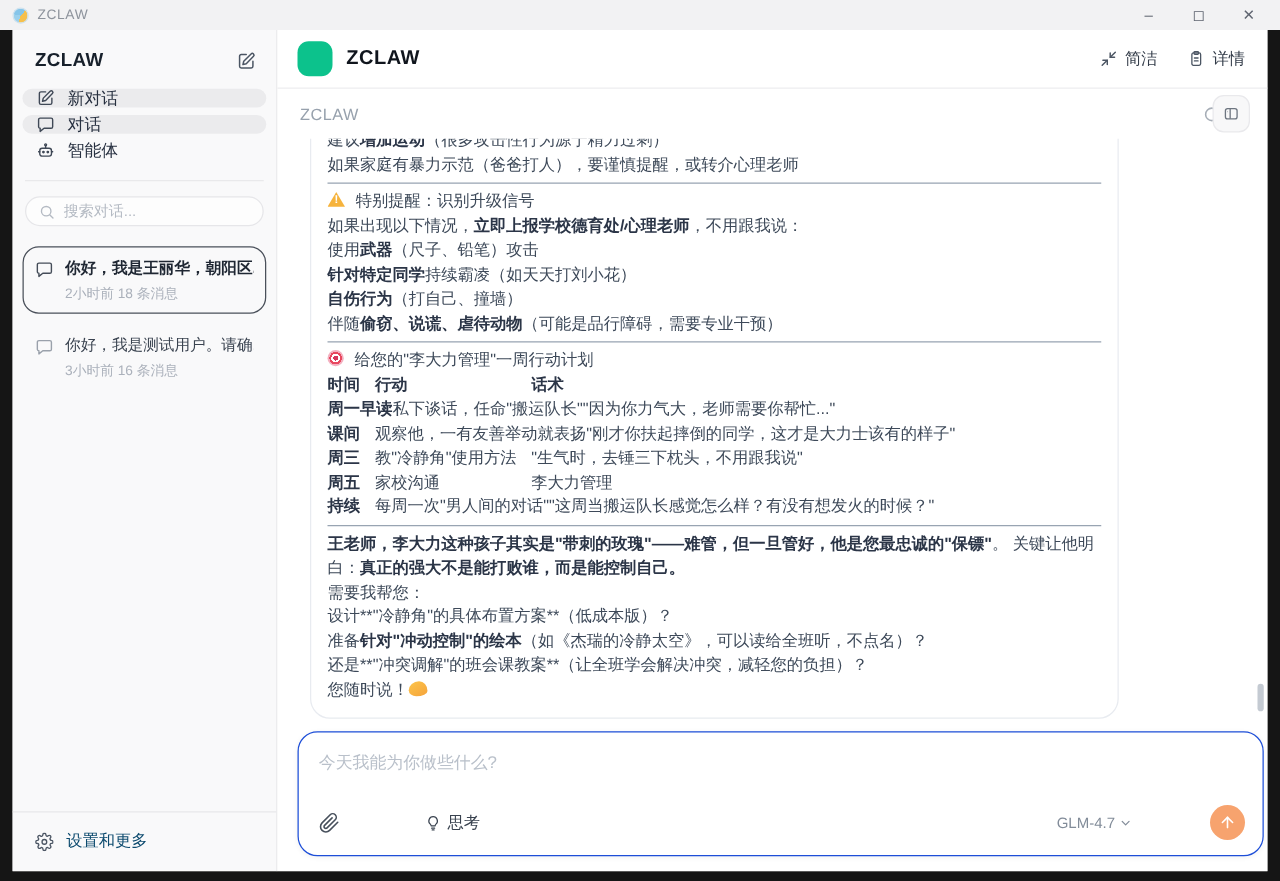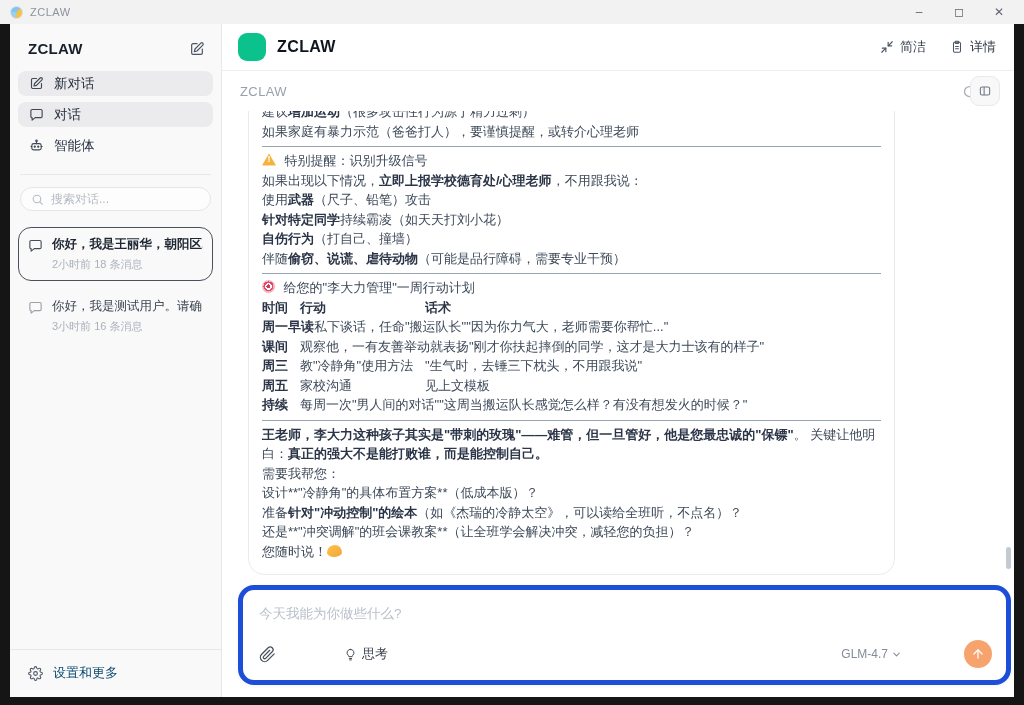--- a/index.html
+++ b/index.html
@@ -19,21 +19,21 @@
   
   .window { position:absolute; left:10px; top:24px; right:10px; bottom:8px; background:#fff;
     display:flex; overflow:hidden; }
 
   
   .sidebar { width:212px; background:#f9f9fa; border-right:1px solid #e8e8ea; display:flex; flex-direction:column; }
   .sb-head { display:flex; align-items:center; justify-content:space-between; padding:16px 16px 14px 18px; }
   .sb-title { font-size:15px; font-weight:700; color:#17202b; letter-spacing:.3px; }
   .sb-head .icn { color:#4b5563; }
   .sb-nav { padding:0 8px; }
-  .sb-item { height:25px; border-radius:8px; display:flex; align-items:center; gap:10px;
+  .sb-item { height:15px; border-radius:8px; display:flex; align-items:center; gap:10px;
     padding:0 11px; margin-bottom:6px; font-size:13.5px; color:#273040; }
   .sb-item.active { background:#ebebed; }
   .sb-item .icn { color:#3f4856; }
   .sb-div { border-top:1px solid #e9e9eb; margin:10px 10px 12px; }
   .sb-search { margin:0 10px; height:24px; border:1px solid #e6e6e9; background:#fdfdfd; border-radius:13px;
     display:flex; align-items:center; gap:7px; padding:0 10px; color:#b4bac3; font-size:12px; }
   .sb-search .icn { color:#b4bac3; }
   .convs { margin:16px 8px 0; }
   .conv { display:flex; gap:9px; padding:8px 9px; border-radius:13px; margin-bottom:8px; border:1.5px solid transparent; }
   .conv.selected { border-color:#4a505a; }
@@ -79,21 +79,21 @@
   .emj-warn { background:#f6b33c; clip-path:polygon(50% 4%, 100% 96%, 0 96%); }
   .emj-warn::after { content:"!"; position:absolute; left:0; right:0; bottom:0; text-align:center;
     font-size:9px; font-weight:700; color:#fff; line-height:13px; }
   .emj-target { border-radius:50%; width:13px;
     background:radial-gradient(circle at 50% 50%, #d5375c 0 2px, #fff 2px 3.5px, #e8475f 3.5px 5px, #f3b0c0 5px 7px); }
   .emj-muscle { background:linear-gradient(145deg,#fcc54b,#f5a33b); width:15px; height:12px;
     border-radius:55% 45% 60% 40% / 60% 65% 35% 40%; }
   .scroll-thumb { position:absolute; right:3px; bottom:16px; width:5px; height:22px; background:#c4cad2; border-radius:3px; }
 
   
-  .composer { margin:0 3px 12px 16px; height:100px; border:5px solid #1d4ed8; border-radius:16px; background:#fff;
+  .composer { margin:0 3px 12px 16px; height:100px; border:1px solid #1d4ed8; border-radius:16px; background:#fff;
     box-shadow:0 1px 4px rgba(20,30,40,.05); padding:15px 14px 12px 16px; display:flex; flex-direction:column;
     justify-content:space-between; }
   .composer-ph { font-size:13.5px; color:#b9c0ca; }
   .c-row { display:flex; align-items:center;gap:48px; }
   .c-attach { color:#47505c; margin-right:20px; }
   .c-think { display:flex; align-items:center; gap:5px; font-size:13px; color:#39424f; }
   .c-think .icn { color:#39424f; }
   .c-model { margin-left:auto; display:flex; align-items:center; gap:3px; font-size:12px; color:#828c99; margin-right:14px; }
   .c-send { width:28px; height:28px; border-radius:50%; background:#f7a36e; display:flex; align-items:center;
     justify-content:center; color:#fff; border:none; }
@@ -284,21 +284,21 @@
             <div class="c3">"刚才你扶起摔倒的同学，这才是大力士该有的样子"</div>
           </div>
           <div class="msg-row">
             <div class="c1">周三</div>
             <div class="c2">教"冷静角"使用方法</div>
             <div class="c3">"生气时，去锤三下枕头，不用跟我说"</div>
           </div>
           <div class="msg-row">
             <div class="c1">周五</div>
             <div class="c2">家校沟通</div>
-            <div class="c3">见上文模板</div>
+            <div class="c3">李大力管理</div>
           </div>
           <div class="msg-row">
             <div class="c1">持续</div>
             <div class="c2">每周一次"男人间的对话"</div>
             <div class="c3">"这周当搬运队长感觉怎么样？有没有想发火的时候？"</div>
           </div>
           <div class="msg-hr"></div>
           <div class="msg-ln"><span class="bd">王老师，李大力这种孩子其实是"带刺的玫瑰"——难管，但一旦管好，他是您最忠诚的"保镖"</span><span>。 关键让他明白：</span><span class="bd">真正的强大不是能打败谁，而是能控制自己。</span></div>
           <div class="msg-ln"><span>需要我帮您：</span></div>
           <div class="msg-ln"><span>设计**"冷静角"的具体布置方案**（低成本版）？</span></div>

